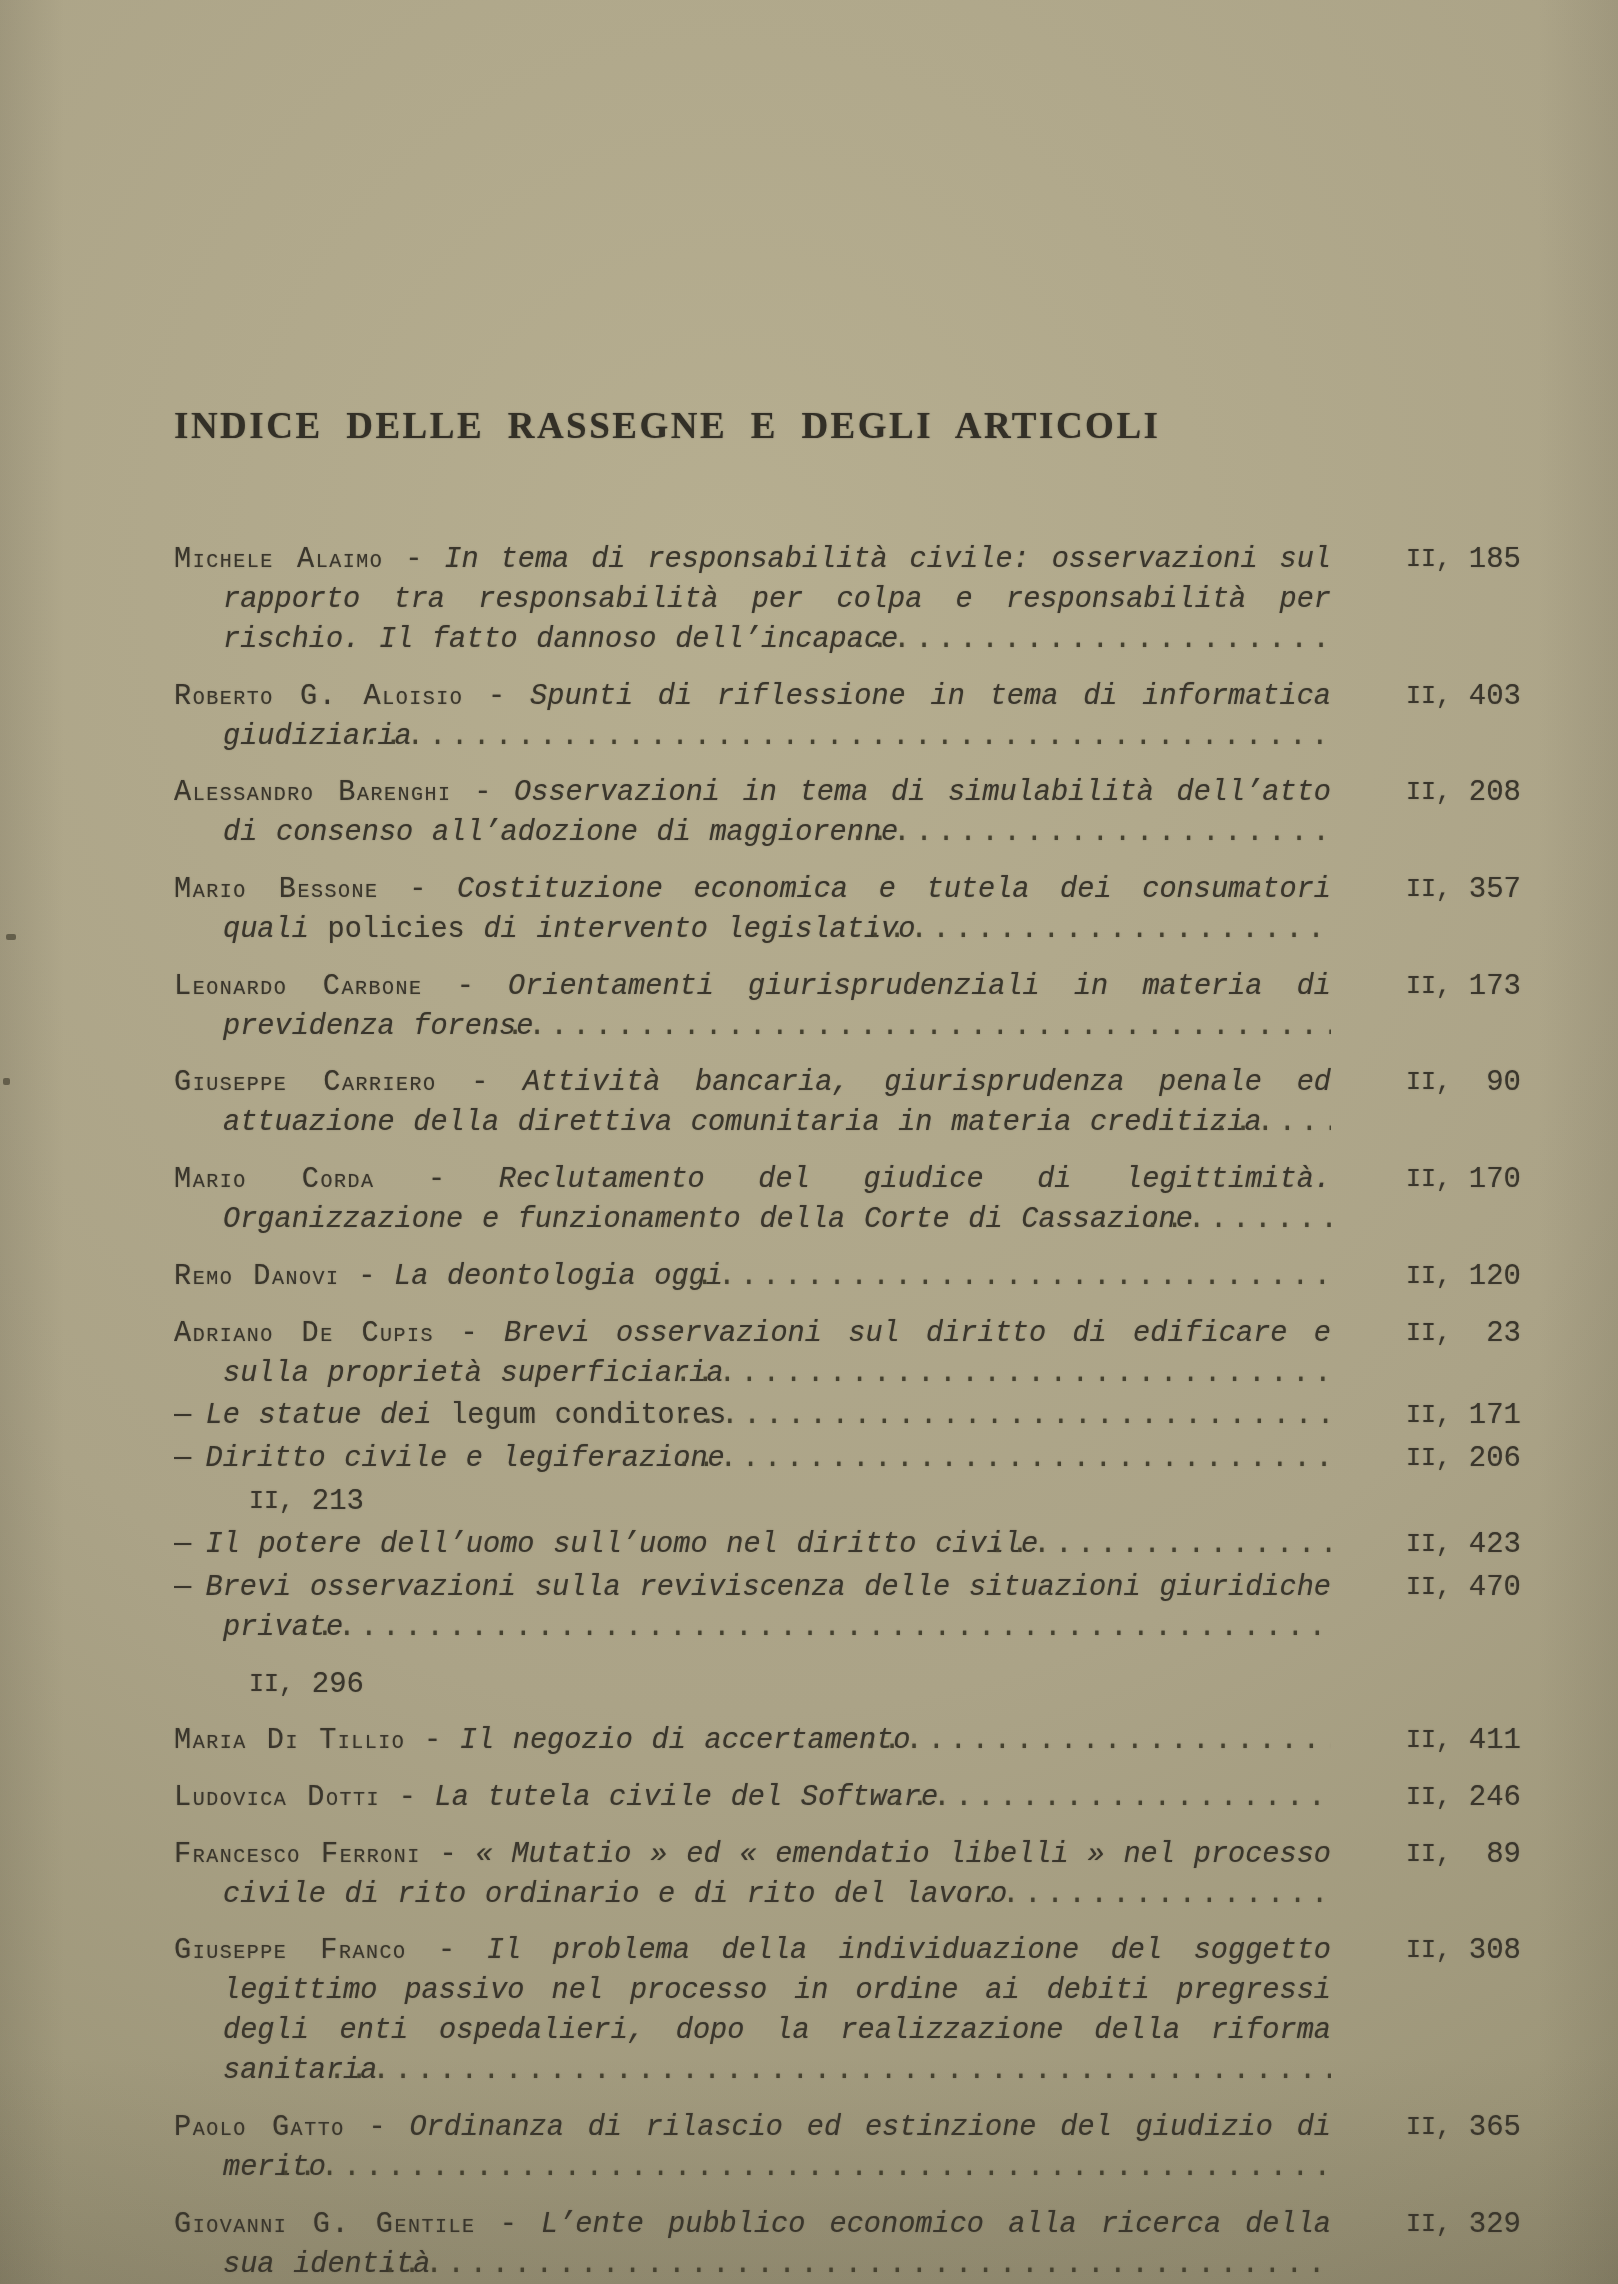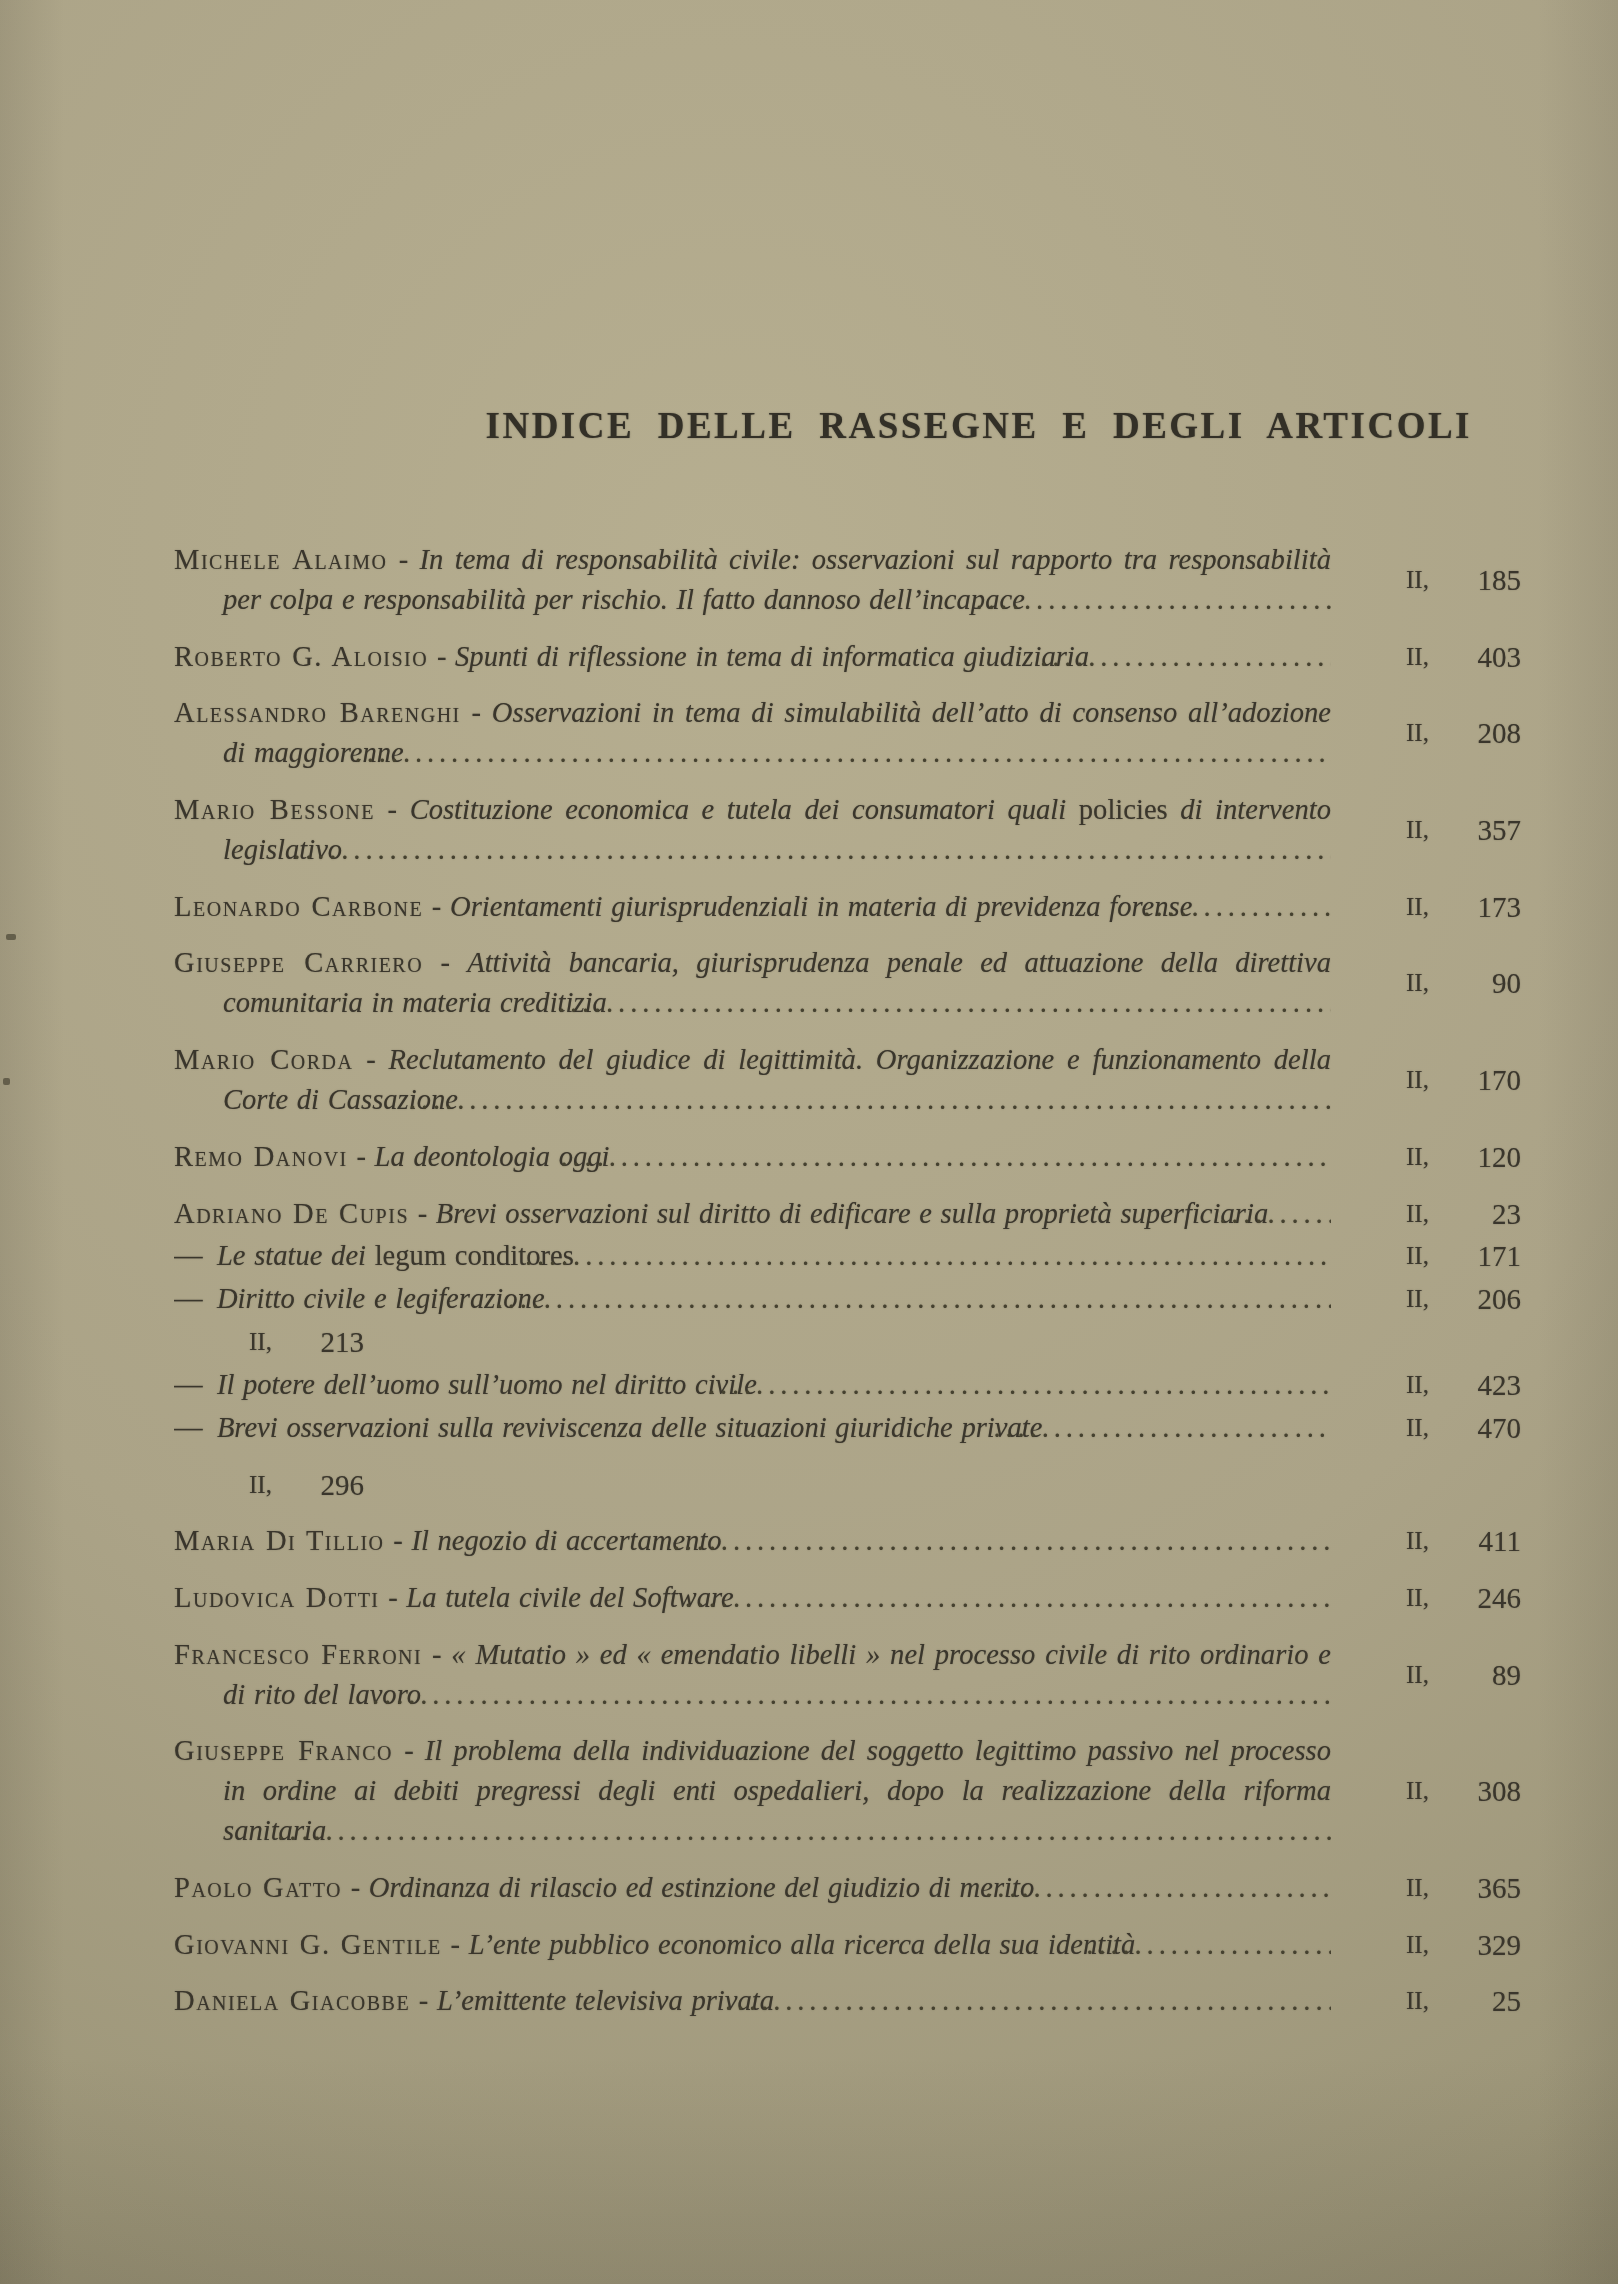--- a/index.html
+++ b/index.html
@@ -19,34 +19,35 @@
       linear-gradient(270deg, rgba(50,45,35,.10) 0%, rgba(50,45,35,0) 5%),
       linear-gradient(0deg, rgba(45,40,30,.14) 0%, rgba(45,40,30,0) 10%),
       radial-gradient(130% 100% at 45% 25%, #b6ae90 0%, #aba387 50%, #9d9679 78%, #8d866a 100%);
     color: #3a362c;
   }
   .page-title {
     font-size: 37px;
     font-weight: bold;
     letter-spacing: 2.5px;
     word-spacing: 11.8px;
-    text-align: right;
+    text-align: left;
     color: #333027;
     margin: 0 0 91px 0;
     line-height: 47px;
     text-shadow: 0 0 1.5px rgba(50,46,38,.55);
   }
   .index-list { width: 1298px; }
   .entry {
     display: flex;
-    align-items: center;
+    align-items: flex-start;
     margin-bottom: 16.7px;
     font-size: 28.6px;
     line-height: 40px;
     text-shadow: 0 0 1.2px rgba(58,54,44,.5);
+    font-family: Liberation Mono, monospace;
   }
   .entry.dash-entry { margin-top: -13.8px; }
   .entry-text {
     width: 1108px;
     flex: 0 0 auto;
     text-align: justify;
     padding-left: 49px;
     text-indent: -49px;
     overflow: hidden;
     word-spacing: 1.5px;

